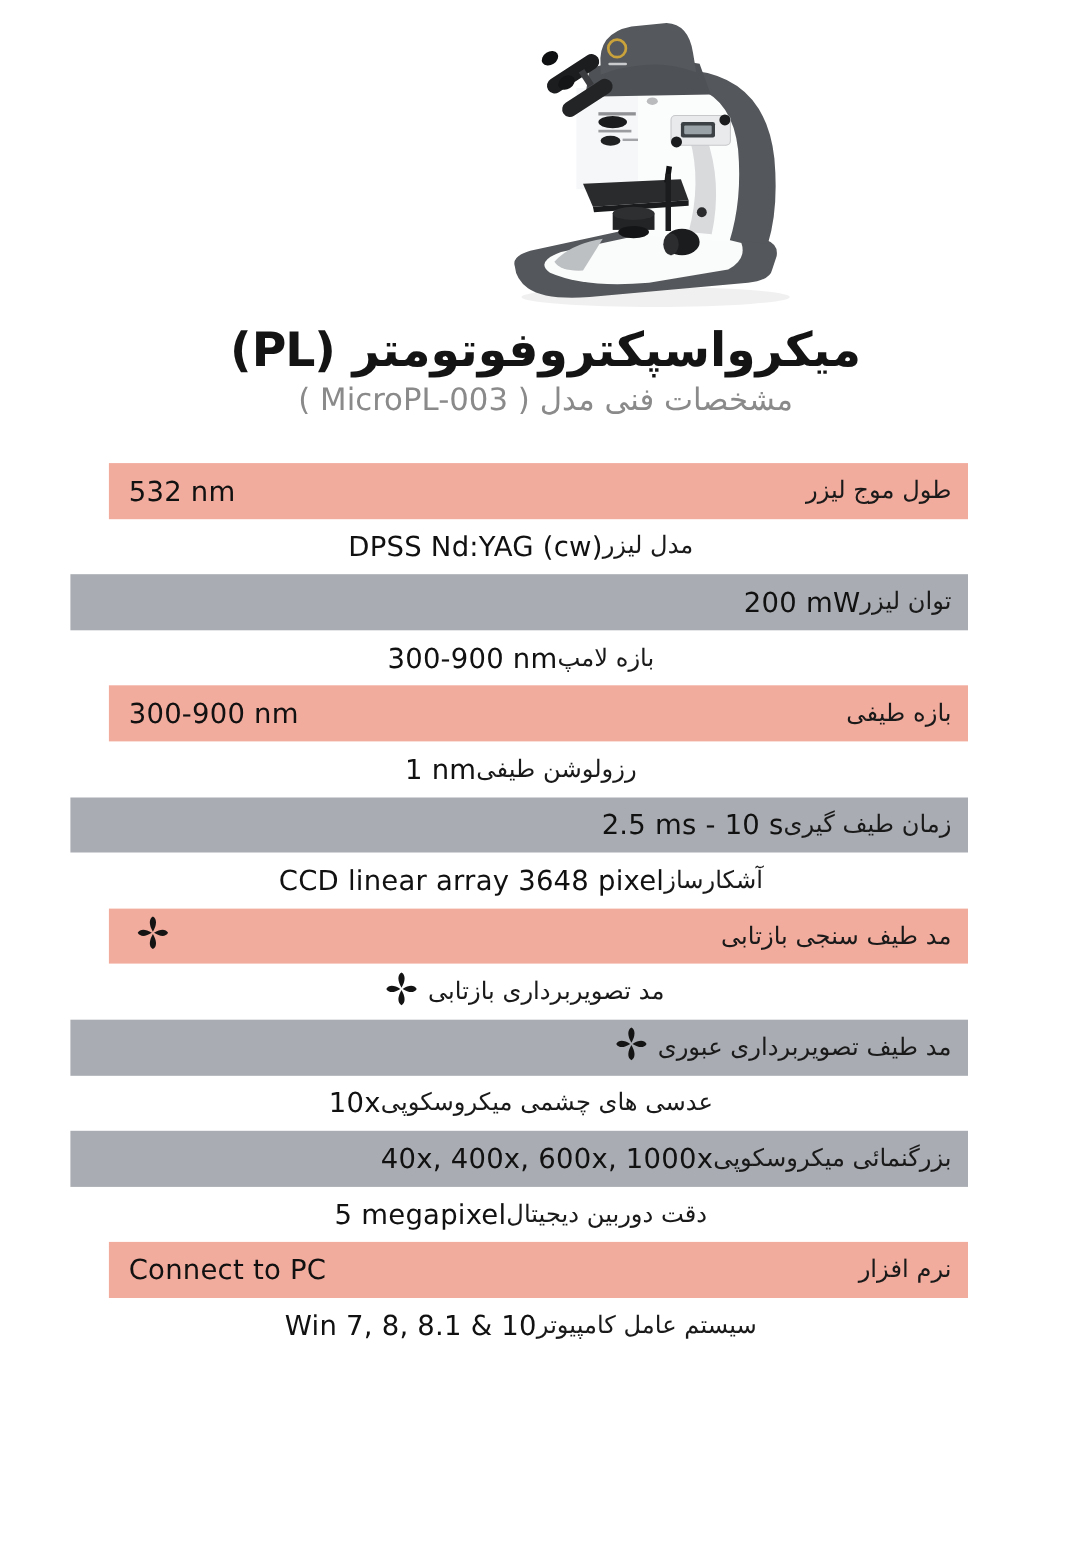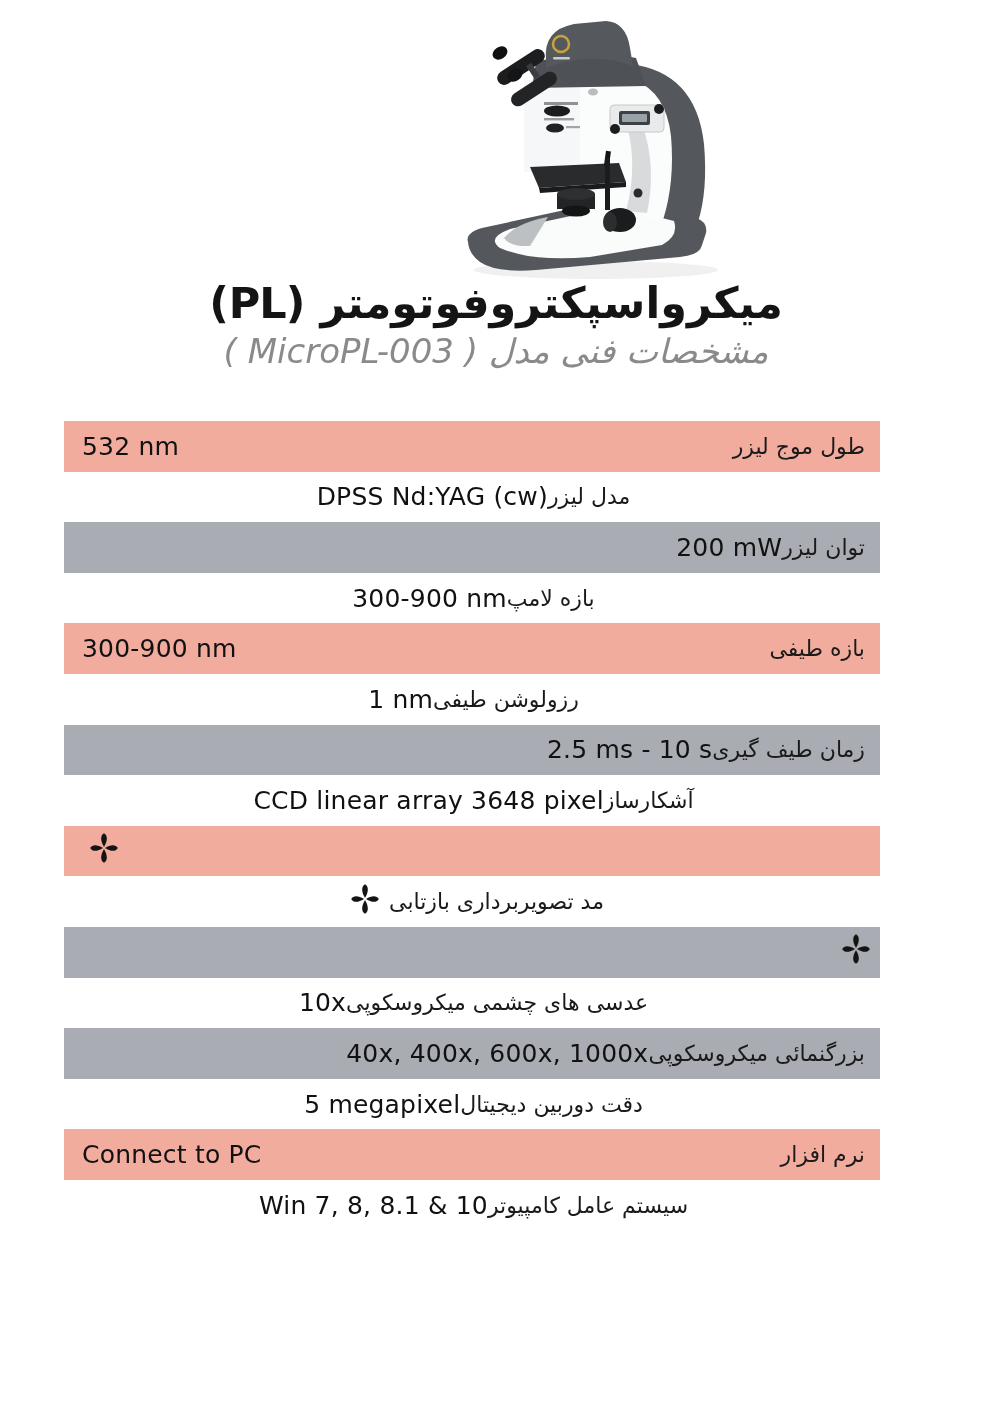--- a/index.html
+++ b/index.html
@@ -11,40 +11,40 @@
   :root{
     --salmon:#F2AC9E;
     --gray:#A9ACB2;
     --ink:#1a1a1a;
     --subtle:#8a8a8a;
   }
   .microscope-wrap{
     position:absolute;left:438px;top:6px;width:340px;height:278px;
   }
   .heading{
-    position:absolute;top:280px;left:0;width:992px;text-align:center;
+    position:absolute;top:296px;left:0;width:992px;text-align:center;
     direction:rtl;
   }
   .page-title{
     margin:0;font-size:43px;line-height:1.1;font-weight:bold;color:#141414;
     letter-spacing:-1px;
   }
   .page-subtitle{
-    margin:4px 0 0 0;font-size:34px;line-height:1.2;font-weight:normal;
-    color:var(--subtle);letter-spacing:0;font-style:italic;
+    margin:4px 0 0 0;font-size:28px;line-height:1.2;font-weight:normal;
+    color:var(--subtle);letter-spacing:0;
   }
   .spec-table{
     position:absolute;left:64px;top:421px;width:816px;
     display:flex;flex-direction:column;
   }
   .spec-row{
     height:50.6px;display:flex;align-items:center;justify-content:space-between;
     box-sizing:border-box;
   }
-  .tone-salmon{background:var(--salmon);}
+  .tone-salmon{background:var(--salmon);margin-left:35px;}
   .tone-gray{background:var(--gray);justify-content:flex-end;}
   .tone-white{background:transparent;justify-content:center;}
   .cell-value{
     order:0;padding-left:18px;font-size:25px;color:#111;
     letter-spacing:0.2px;white-space:nowrap;direction:ltr;
     display:flex;align-items:center;gap:8px;
   }
   .cell-label{
     order:1;padding-right:15px;font-size:22px;font-weight:normal;color:var(--ink);
     direction:rtl;white-space:nowrap;
@@ -197,20 +197,21 @@
           <g fill="#141414">
             <path d="M16 17 C 12.5 11, 12 5.5, 16 3.2 C 20 5.5, 19.5 11, 16 17 Z"></path>
             <path d="M16 19 C 19.5 25, 20 30.5, 16 32.8 C 12 30.5, 12.5 25, 16 19 Z"></path>
             <path d="M15 18 C 9.5 21.5, 4.5 22, 2.2 18 C 4.5 14, 9.5 14.5, 15 18 Z"></path>
             <path d="M17 18 C 22.5 14.5, 27.5 14, 29.8 18 C 27.5 22, 22.5 21.5, 17 18 Z"></path>
           </g>
         </svg>
       </span>
       <span></span>
     </div>
+    <div class="cell-label">مد  طیف سنجی بازتابی</div>
   </div>
 
   <div class="spec-row tone-white">
     <div class="cell-value">
       <span class="petal-icon">
         <svg width="32" height="36" viewBox="0 0 32 36">
           <g fill="#141414">
             <path d="M16 17 C 12.5 11, 12 5.5, 16 3.2 C 20 5.5, 19.5 11, 16 17 Z"></path>
             <path d="M16 19 C 19.5 25, 20 30.5, 16 32.8 C 12 30.5, 12.5 25, 16 19 Z"></path>
             <path d="M15 18 C 9.5 21.5, 4.5 22, 2.2 18 C 4.5 14, 9.5 14.5, 15 18 Z"></path>
@@ -230,20 +231,21 @@
           <g fill="#141414">
             <path d="M16 17 C 12.5 11, 12 5.5, 16 3.2 C 20 5.5, 19.5 11, 16 17 Z"></path>
             <path d="M16 19 C 19.5 25, 20 30.5, 16 32.8 C 12 30.5, 12.5 25, 16 19 Z"></path>
             <path d="M15 18 C 9.5 21.5, 4.5 22, 2.2 18 C 4.5 14, 9.5 14.5, 15 18 Z"></path>
             <path d="M17 18 C 22.5 14.5, 27.5 14, 29.8 18 C 27.5 22, 22.5 21.5, 17 18 Z"></path>
           </g>
         </svg>
       </span>
       <span></span>
     </div>
+    <div class="cell-label">مد  طیف تصویربرداری عبوری</div>
   </div>
 
 
 
   <div class="spec-row tone-white">
     <div class="cell-value">
         <span>10x</span>
       </div>
     <div class="cell-label">عدسی های چشمی میکروسکوپی</div>
   </div>

